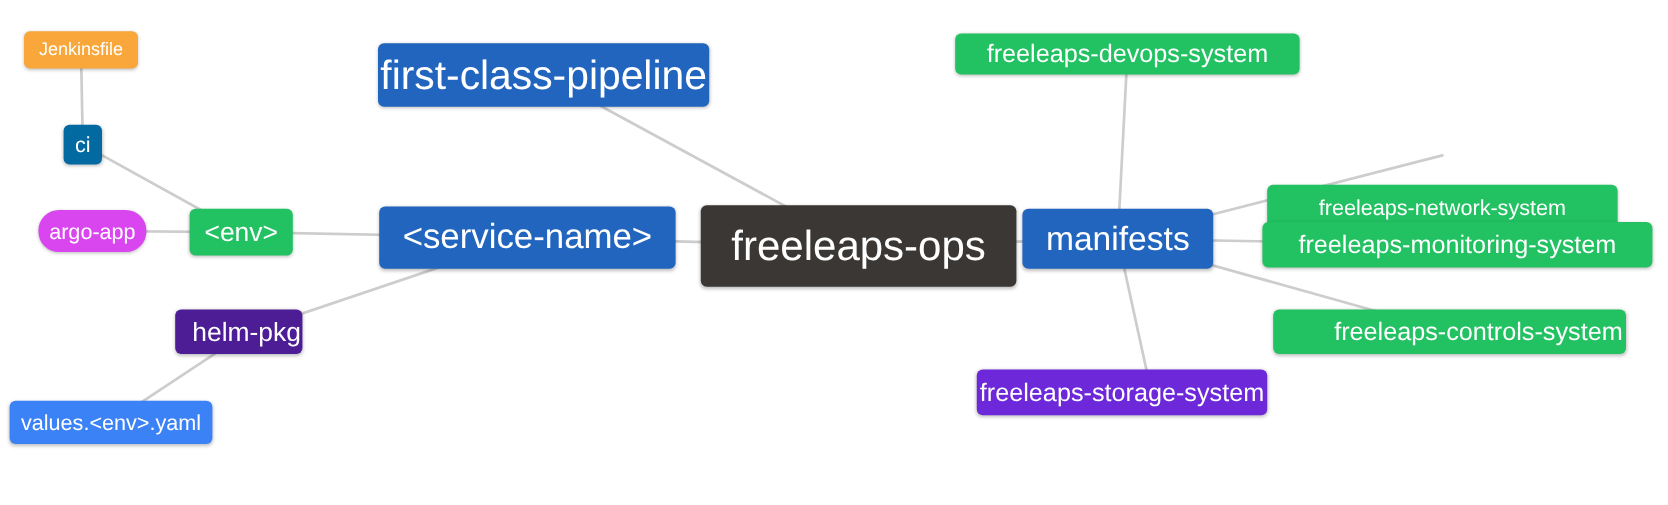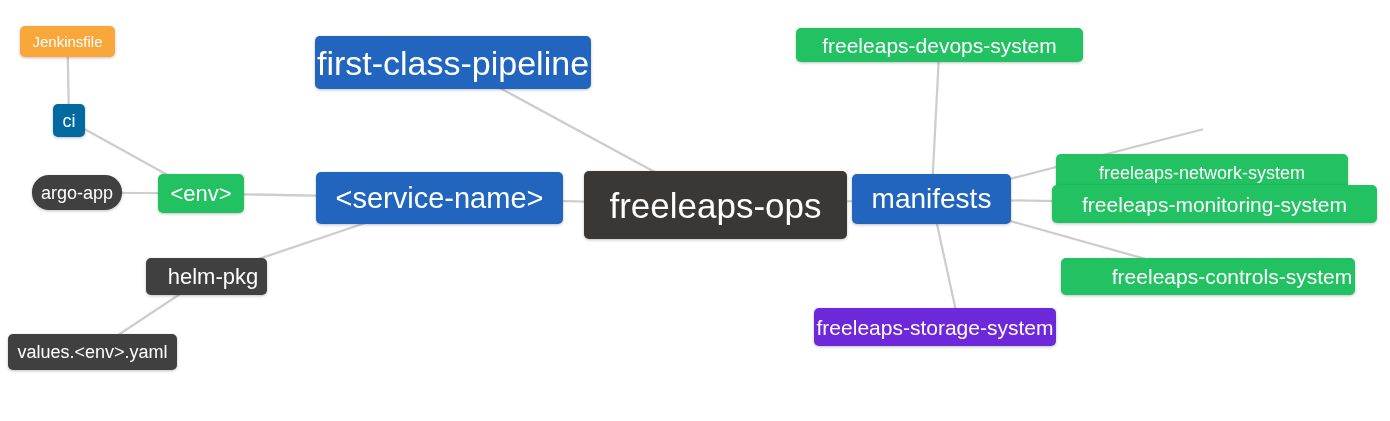--- a/index.html
+++ b/index.html
@@ -58,21 +58,21 @@
       <line x1="931.5" y1="199" x2="1214.5" y2="204" stroke="#CDCDCD" stroke-width="2.25" stroke-linecap="round"></line>
       <line x1="931.5" y1="199" x2="1208" y2="276.5" stroke="#CDCDCD" stroke-width="2.25" stroke-linecap="round"></line>
       <line x1="931.5" y1="199" x2="959.5" y2="327" stroke="#CDCDCD" stroke-width="2.25" stroke-linecap="round"></line>
     </svg>
 <div class="node" style="left: 20px; top: 26px; width: 95px; height: 31px; background: rgb(249, 167, 59); font-size: 15px; color: rgb(255, 255, 255);">
       <span>Jenkinsfile</span>
     </div>
     <div class="node" style="left: 53px; top: 104px; width: 32px; height: 33px; background: #0369a1; font-size: 18px; color: rgb(255, 255, 255);">
       <span>ci</span>
     </div>
-    <div class="node" style="left: 32px; top: 175px; width: 90px; height: 35px; background: #404040; font-size: 18px; color: rgb(255, 255, 255); border-radius: 17px;">
+    <div class="node" style="left: 32px; top: 175px; width: 90px; height: 35px; background: #d946ef; font-size: 18px; color: rgb(255, 255, 255); border-radius: 17px;">
       <span>argo-app</span>
     </div>
     <div class="node" style="left: 158px; top: 174px; width: 86px; height: 39px; background: rgb(34, 193, 98); font-size: 22px; color: rgb(255, 255, 255);">
       <span>&lt;env&gt;</span>
     </div>
     <div class="node" style="left: 315px; top: 36px; width: 276px; height: 53px; background: rgb(33, 101, 190); font-size: 34px; color: rgb(255, 255, 255);">
       <span>first-class-pipeline</span>
     </div>
     <div class="node" style="left: 316px; top: 172px; width: 247px; height: 52px; background: rgb(33, 101, 190); font-size: 29px; color: rgb(255, 255, 255);">
       <span>&lt;service-name&gt;</span>
@@ -91,19 +91,19 @@
     </div>
     <div class="node" style="left: 1052px; top: 185px; width: 325px; height: 38px; background: rgb(34, 193, 98); font-size: 21px; color: rgb(255, 255, 255);">
       <span>freeleaps-monitoring-system</span>
     </div>
     <div class="node" style="left: 1061px; top: 258px; width: 294px; height: 37px; background: rgb(34, 193, 98); font-size: 21px; color: rgb(255, 255, 255); padding-left: 48px;">
       <span>freeleaps-controls-system</span>
     </div>
     <div class="node" style="left: 814px; top: 308px; width: 242px; height: 38px; background: #6d28d9; font-size: 21px; color: rgb(255, 255, 255);">
       <span>freeleaps-storage-system</span>
     </div>
-    <div class="node" style="left: 146px; top: 258px; width: 121px; height: 37px; background: #404040; font-size: 22px; color: rgb(255, 255, 255); padding-left: 13px;">
+    <div class="node" style="left: 146px; top: 258px; width: 106px; height: 37px; background: #4c1d95; font-size: 22px; color: rgb(255, 255, 255); padding-left: 13px;">
       <span>helm-pkg</span>
     </div>
-    <div class="node" style="left: 8px; top: 334px; width: 169px; height: 36px; background: #404040; font-size: 18px; color: rgb(255, 255, 255);">
+    <div class="node" style="left: 8px; top: 334px; width: 169px; height: 36px; background: #3b82f6; font-size: 18px; color: rgb(255, 255, 255);">
       <span>values.&lt;env&gt;.yaml</span>
     </div>
   </div>
 
 </body></html>

